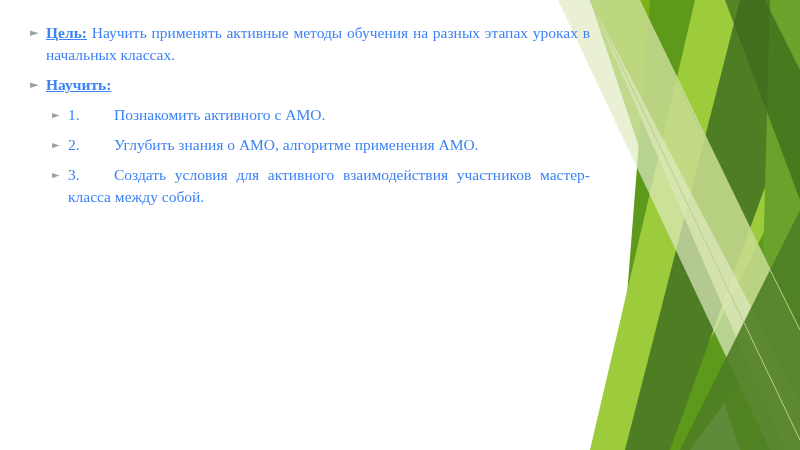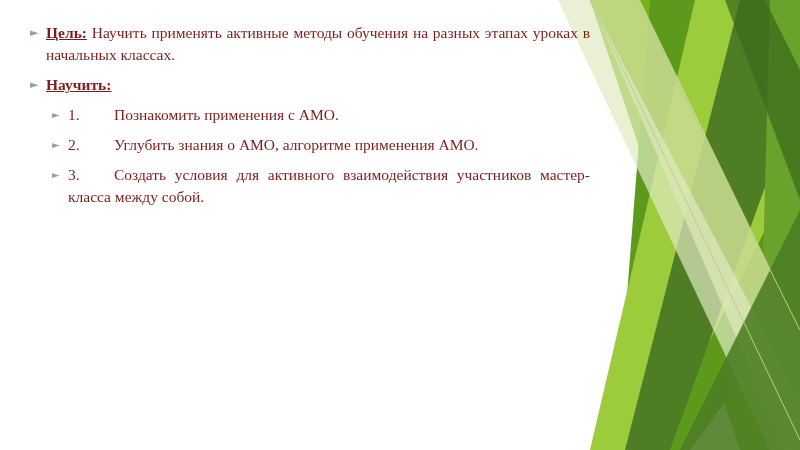--- a/index.html
+++ b/index.html
@@ -51,21 +51,21 @@
     flex: 0 0 16px;
     font-family: "DejaVu Sans", sans-serif;
   }
   .bullet.sub {
     font-size: 10px;
   }
   .text {
     flex: 1;
     font-size: 15.5px;
     line-height: 22px;
-    color: #7f1d1d;
+    color: #3b82f6;
     text-align: justify;
   }
   .level1 {
     margin-left: 0;
   }
   .level2 {
     margin-left: 22px;
   }
   .lead {
     font-weight: bold;
@@ -111,21 +111,21 @@
       <span class="text justify-full"><span class="lead">Цель:</span><span> Научить применять активные методы обучения на разных этапах  уроках в начальных классах.</span></span>
     </div>
 
     <div class="line level1 para-gap">
       <span class="bullet">►</span>
       <span class="text"><span class="lead">Научить:</span></span>
     </div>
 
     <div class="line level2 para-gap">
       <span class="bullet sub">►</span>
-      <span class="text"><span class="num">1.</span><span>Познакомить применения с АМО.</span></span>
+      <span class="text"><span class="num">1.</span><span>Познакомить активного с АМО.</span></span>
     </div>
 
     <div class="line level2 para-gap">
       <span class="bullet sub">►</span>
       <span class="text"><span class="num">2.</span><span>Углубить знания о АМО, алгоритме применения АМО.</span></span>
     </div>
 
     <div class="line level2">
       <span class="bullet sub">►</span>
       <span class="text justify-full"><span class="num">3.</span><span>Создать условия для активного взаимодействия участников мастер-класса между собой.</span></span>

